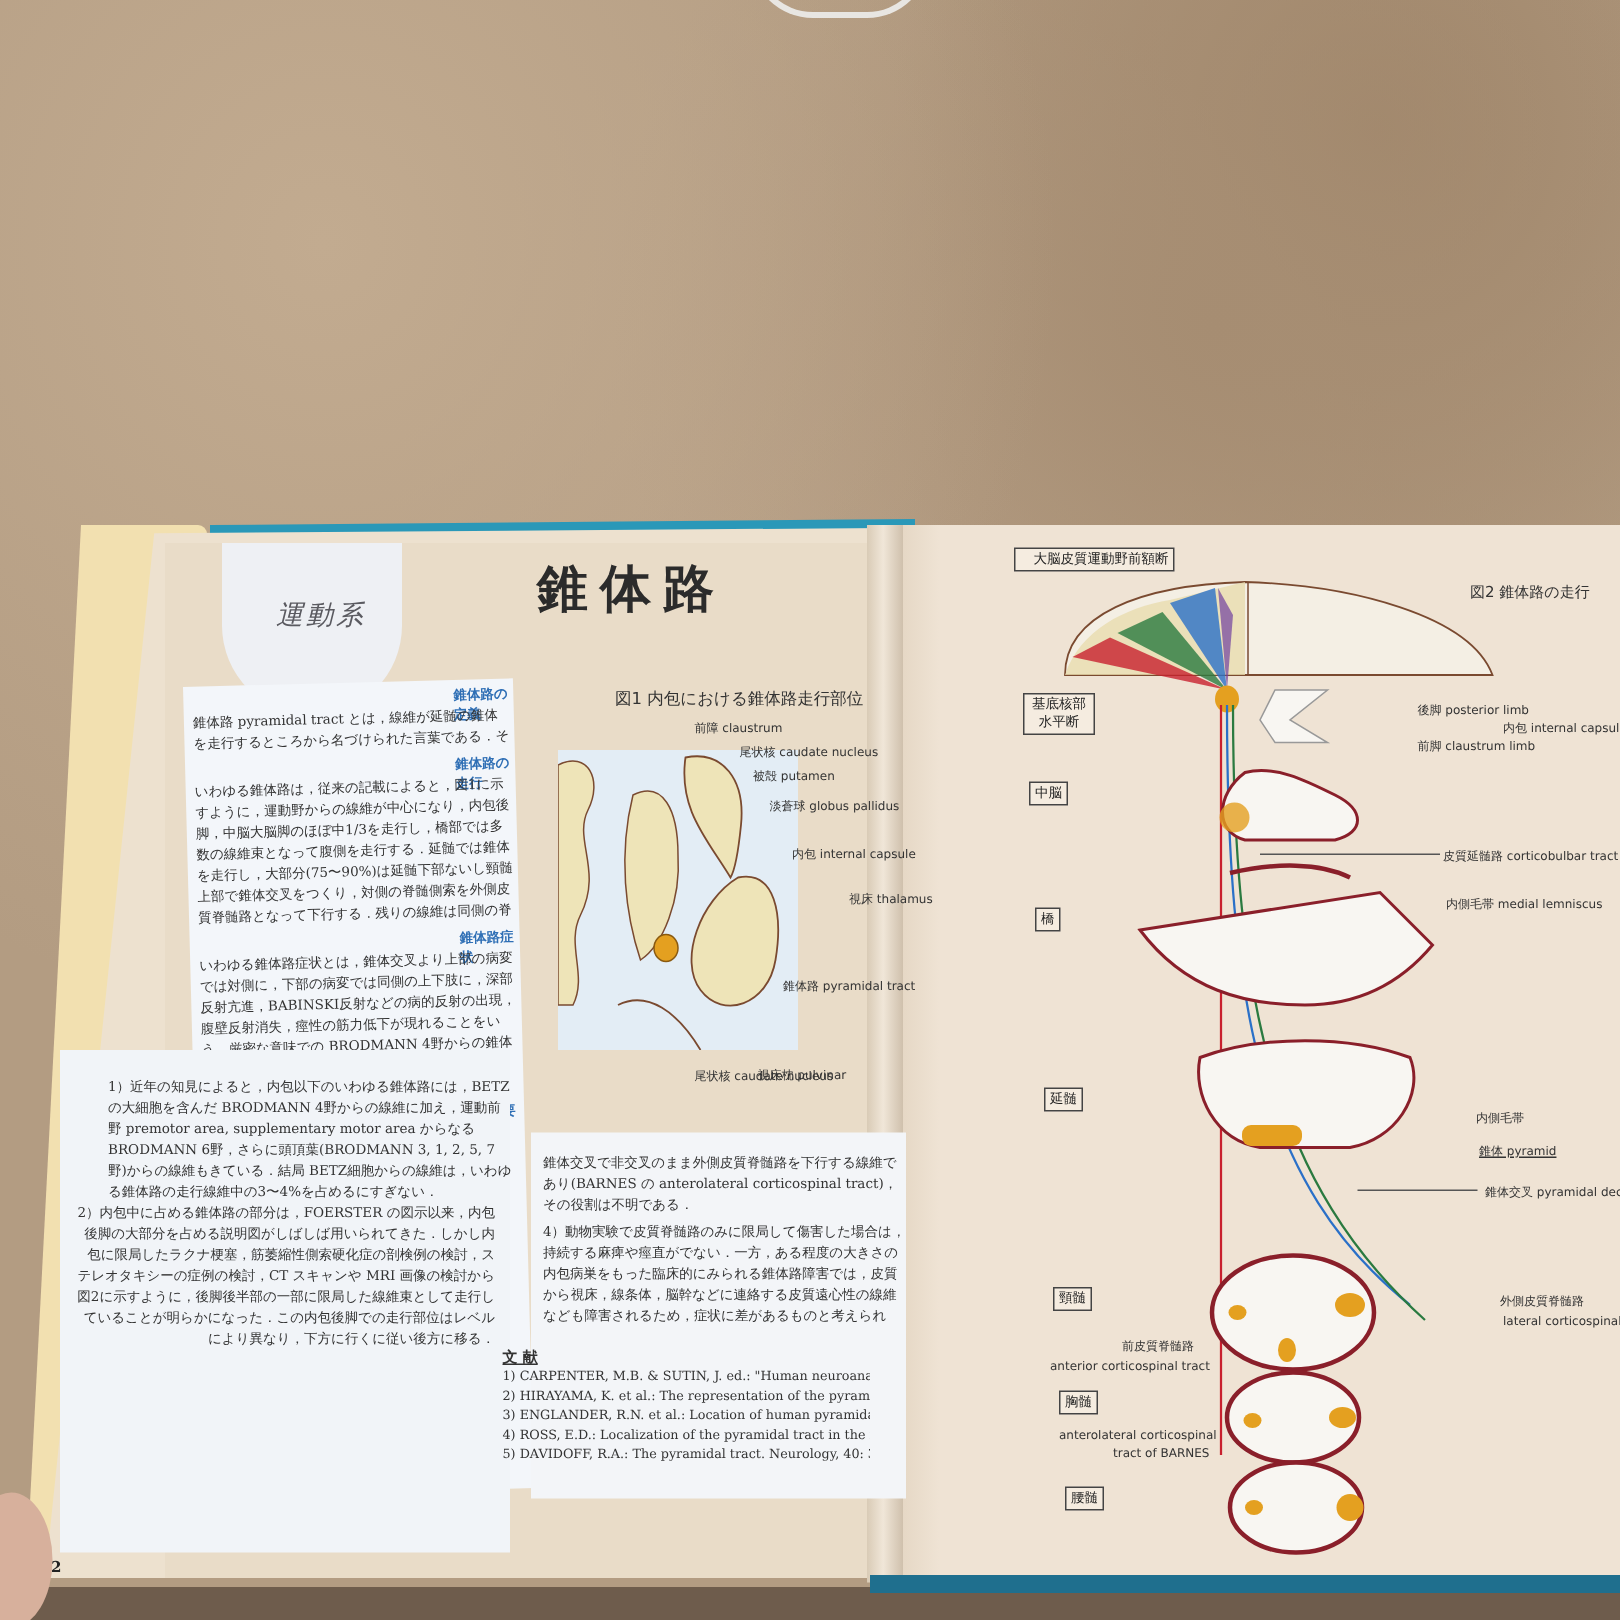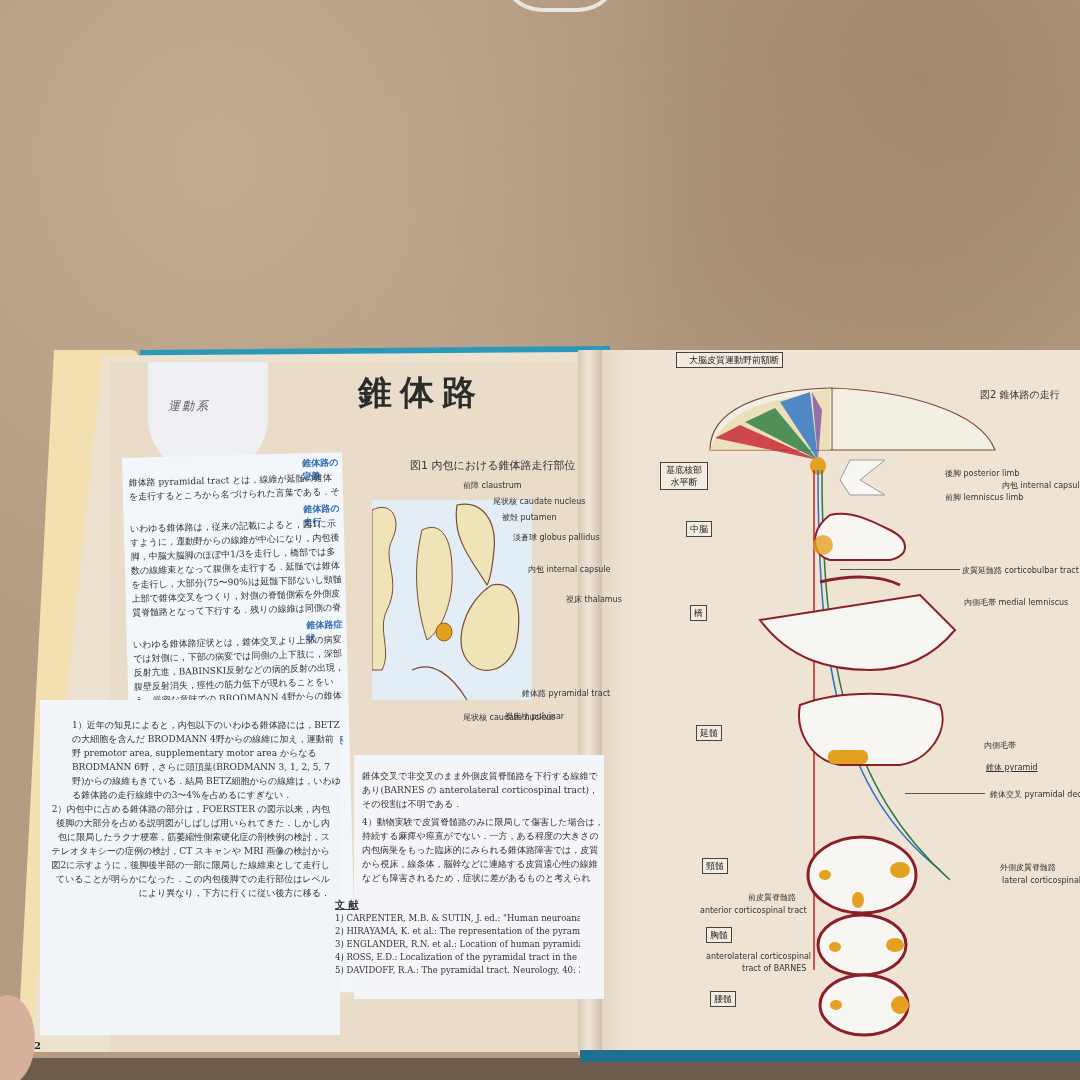--- a/index.html
+++ b/index.html
@@ -63,21 +63,21 @@
     position: absolute; left: -20px; top: 995px; width: 55px; height: 90px;
     background: #d7b09c; border-radius: 50%;
   }
 
   
   .chapter-tab {
     position: absolute; left: 148px; top: 362px; width: 120px; height: 115px;
     background: #eef0f4; border-radius: 0 0 60px 60px;
   }
   .chapter-label {
-    position: absolute; left: 168px; top: 398px; font-size: 12px; color: #5a5a60;
+    position: absolute; left: 184px; top: 398px; font-size: 18px; color: #5a5a60;
     font-style: italic; letter-spacing: 2px;
   }
   .title {
     position: absolute; left: 358px; top: 370px; font-size: 34px; font-weight: bold;
     color: #2b2b2b; letter-spacing: 8px;
   }
   .fig1-caption {
     position: absolute; left: 410px; top: 458px; font-size: 11px; color: #333;
   }
   .text-box {
@@ -176,21 +176,21 @@
     <ellipse cx="72" cy="132" rx="8" ry="9" fill="#e4a020" stroke="#8a5a10"></ellipse>
     <path d="M40,170 C60,160 80,175 95,200" fill="none" stroke="#7a4a30" stroke-width="1.2"></path>
   </svg>
 </div>
 <div class="fig-label" style="left:463px;top:480px;">前障 claustrum</div>
 <div class="fig-label" style="left:493px;top:496px;">尾状核 caudate nucleus</div>
 <div class="fig-label" style="left:502px;top:512px;">被殻 putamen</div>
 <div class="fig-label" style="left:513px;top:532px;">淡蒼球 globus pallidus</div>
 <div class="fig-label" style="left:528px;top:564px;">内包 internal capsule</div>
 <div class="fig-label" style="left:532px;top:594px;padding-left:34px;">視床 thalamus</div>
-<div class="fig-label" style="left:522px;top:652px;margin-top:36px;">錐体路 pyramidal tract</div>
+<div class="fig-label" style="left:522px;top:652px;">錐体路 pyramidal tract</div>
 <div class="fig-label" style="left:505px;top:676px;margin-top:35px;">視床枕 pulvinar</div>
 <div class="fig-label" style="left:463px;top:712px;">尾状核 caudate nucleus</div>
 
 <div class="fig2-caption">図2 錐体路の走行</div>
 
 <svg style="position:absolute;left:600px;top:370px;" width="480" height="680" viewBox="0 0 480 680">
 
   <path d="M110,80 C110,40 160,20 230,18 C300,20 380,40 395,80 Z" fill="#f4efe4" stroke="#7a4a30" stroke-width="1.2"></path>
   <path d="M110,80 C120,50 150,35 180,30 L230,18 L230,80 Z" fill="#e8dcae" opacity="0.8"></path>
   <polygon points="218,90 115,68 140,55" fill="#c8202e" opacity="0.8"></polygon>
@@ -220,31 +220,31 @@
   <ellipse cx="264" cy="635" rx="44" ry="30" fill="#f8f6f2" stroke="#8a1f2a" stroke-width="3"></ellipse>
   <ellipse cx="300" cy="500" rx="10" ry="8" fill="#e4a020"></ellipse>
   <ellipse cx="225" cy="505" rx="6" ry="5" fill="#e4a020"></ellipse>
   <ellipse cx="258" cy="530" rx="6" ry="8" fill="#e4a020"></ellipse>
   <ellipse cx="295" cy="575" rx="9" ry="7" fill="#e4a020"></ellipse>
   <ellipse cx="235" cy="577" rx="6" ry="5" fill="#e4a020"></ellipse>
   <ellipse cx="300" cy="635" rx="9" ry="9" fill="#e4a020"></ellipse>
   <ellipse cx="236" cy="635" rx="6" ry="5" fill="#e4a020"></ellipse>
 </svg>
 
-<div class="box-label" style="left:676px;top:352px;padding-left:12px;">大脳皮質運動野前額断</div>
-<div class="box-label" style="left:660px;top:462px;width:48px;">基底核部 水平断</div>
+<div class="box-label" style="left:676px;top:365px;padding-left:12px;">大脳皮質運動野前額断</div>
+<div class="box-label" style="left:682px;top:462px;width:48px;font-family:Liberation Mono, monospace;">基底核部 水平断</div>
 <div class="box-label" style="left:686px;top:521px;">中脳</div>
 <div class="box-label" style="left:690px;top:605px;">橋</div>
 <div class="box-label" style="left:696px;top:725px;">延髄</div>
 <div class="box-label" style="left:702px;top:858px;">頸髄</div>
 <div class="box-label" style="left:706px;top:927px;">胸髄</div>
 <div class="box-label" style="left:710px;top:991px;">腰髄</div>
 
 <div class="rlabel" style="left:945px;top:468px;">後脚 posterior limb</div>
-<div class="rlabel" style="left:945px;top:492px;">前脚 lemniscus limb</div>
+<div class="rlabel" style="left:945px;top:492px;">前脚 claustrum limb</div>
 <div class="rlabel" style="left:1002px;top:480px;">内包 internal capsule</div>
 <div class="leader" style="left:840px;top:569px;width:120px;"></div>
 <div class="rlabel" style="left:962px;top:565px;">皮質延髄路 corticobulbar tract</div>
 <div class="rlabel" style="left:964px;top:597px;">内側毛帯 medial lemniscus</div>
 <div class="rlabel" style="left:984px;top:740px;">内側毛帯</div>
 <div class="rlabel" style="left:986px;top:762px;text-decoration:underline;">錐体 pyramid</div>
 <div class="leader" style="left:905px;top:793px;width:80px;"></div>
 <div class="rlabel" style="left:990px;top:789px;">錐体交叉 pyramidal decussation</div>
 <div class="rlabel" style="left:1000px;top:862px;">外側皮質脊髄路</div>
 <div class="rlabel" style="left:1002px;top:876px;">lateral corticospinal</div>

